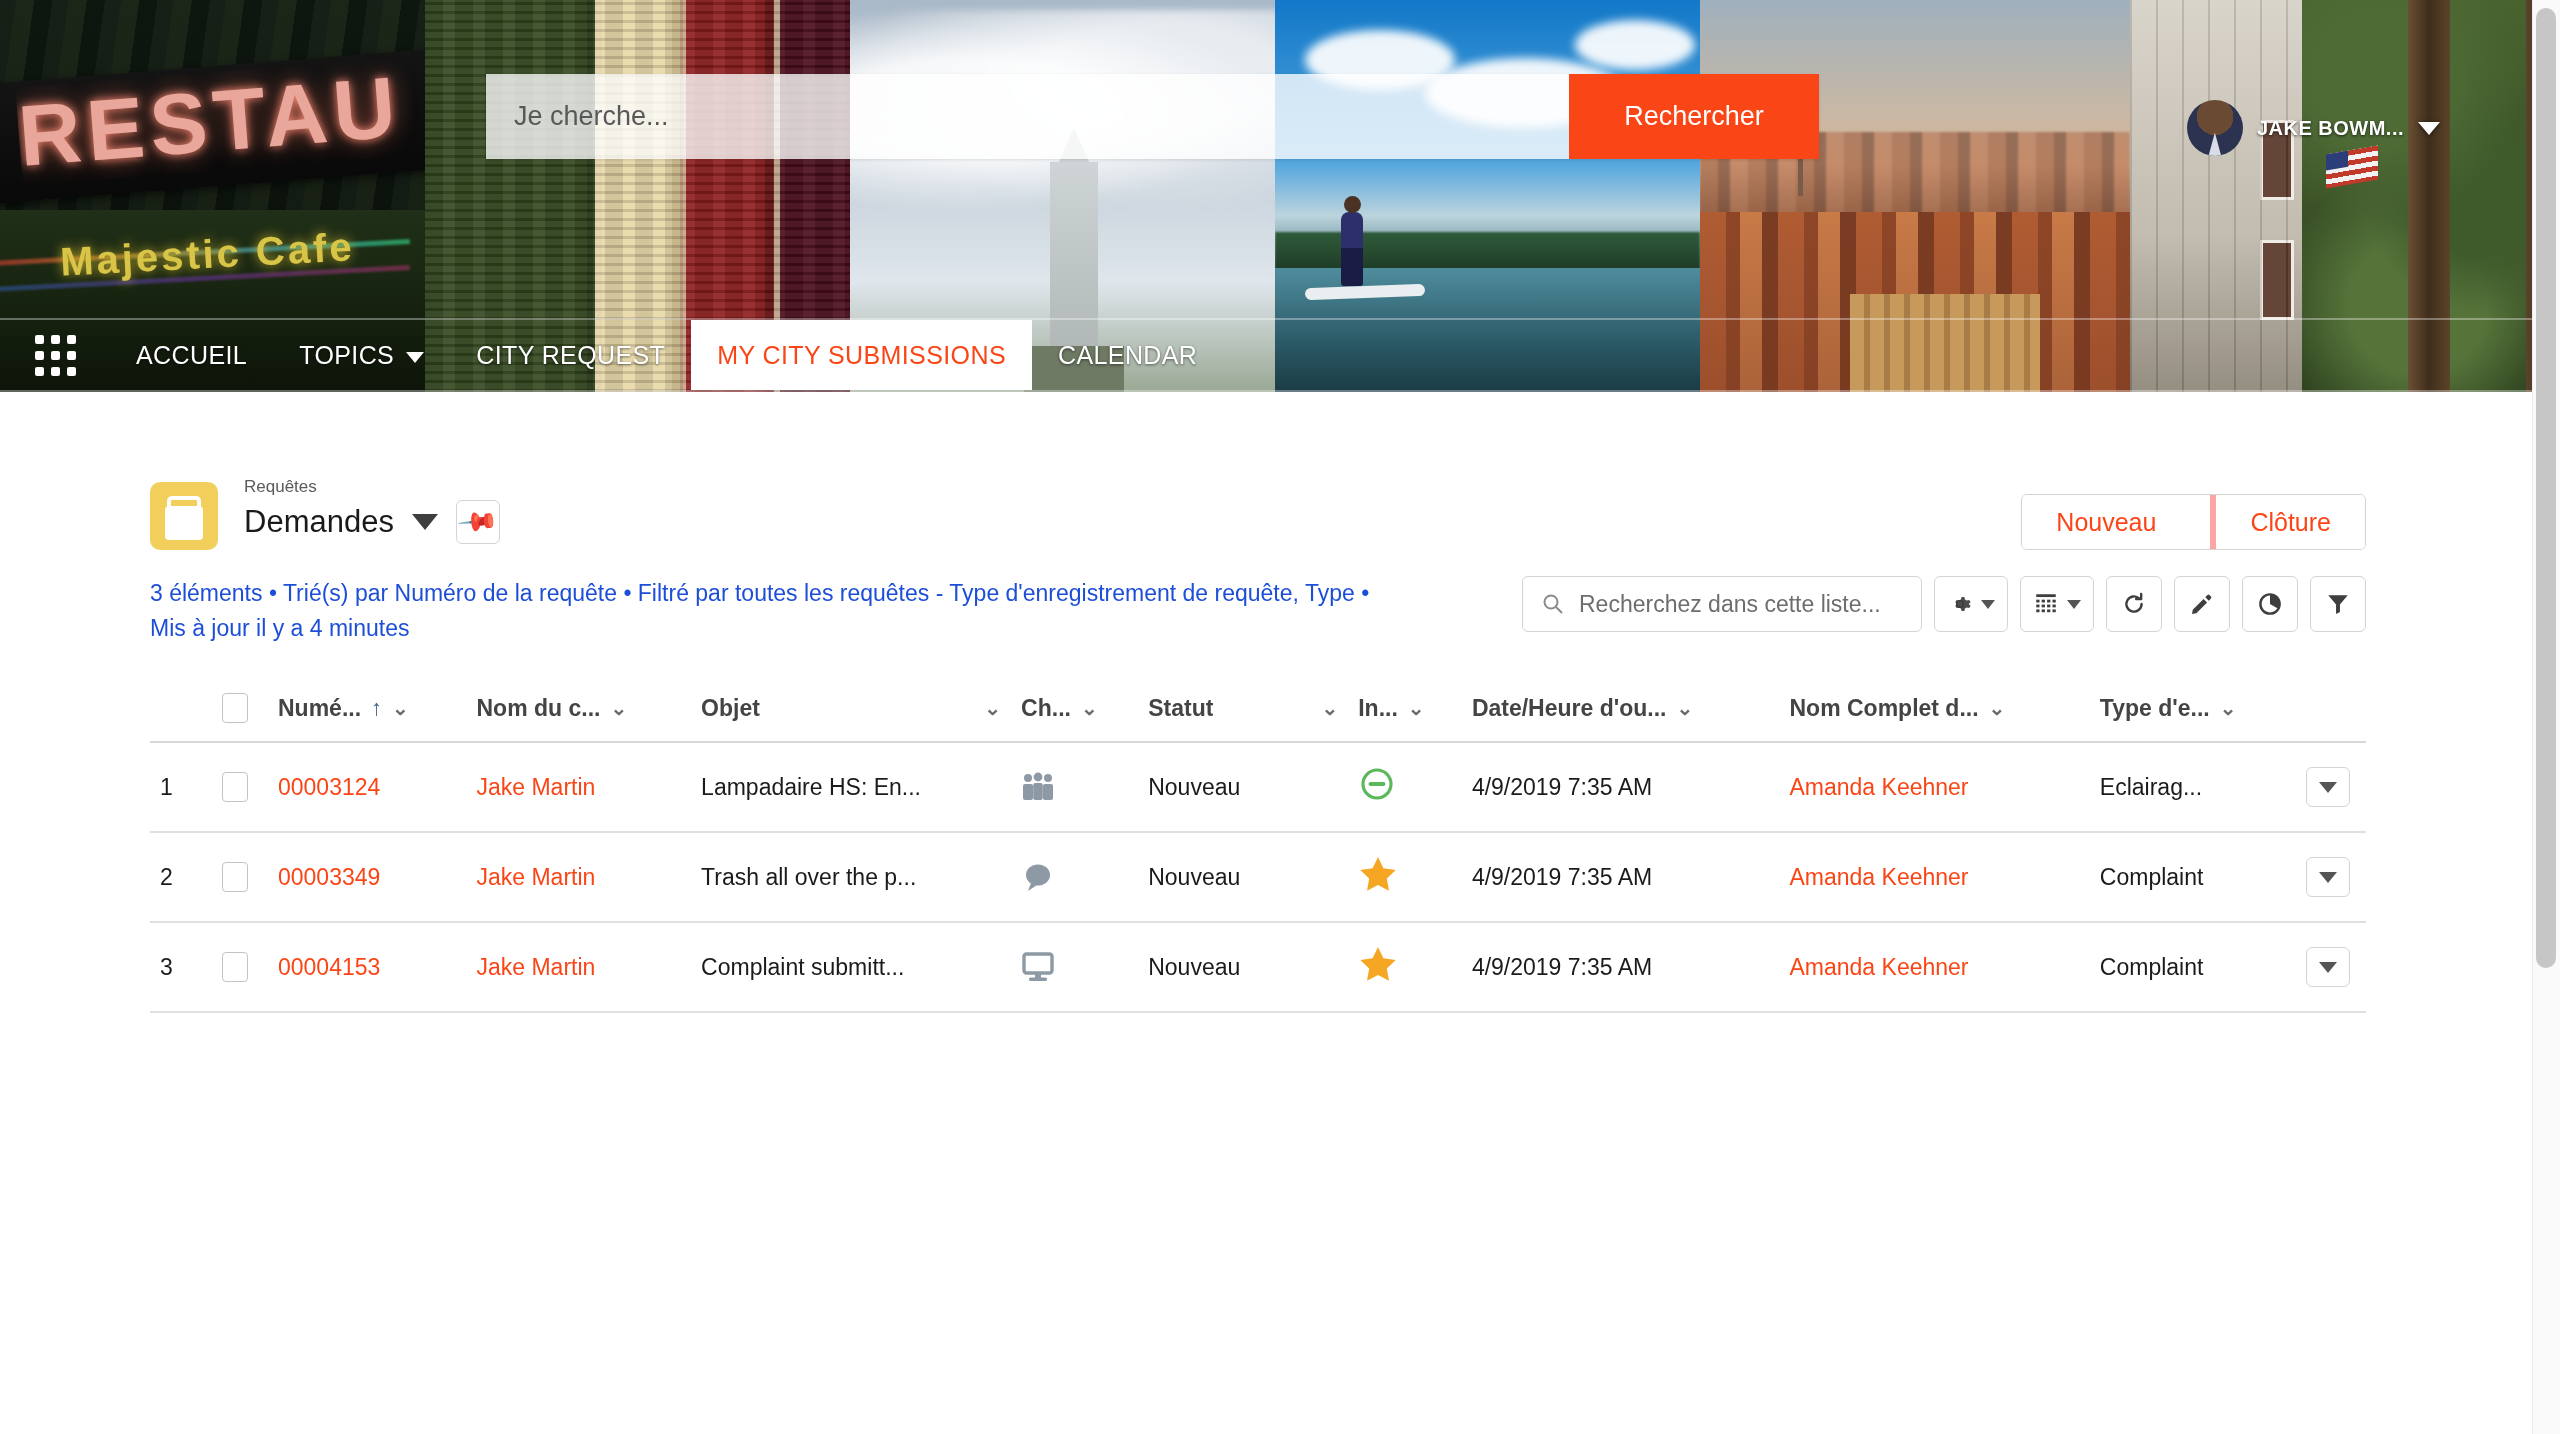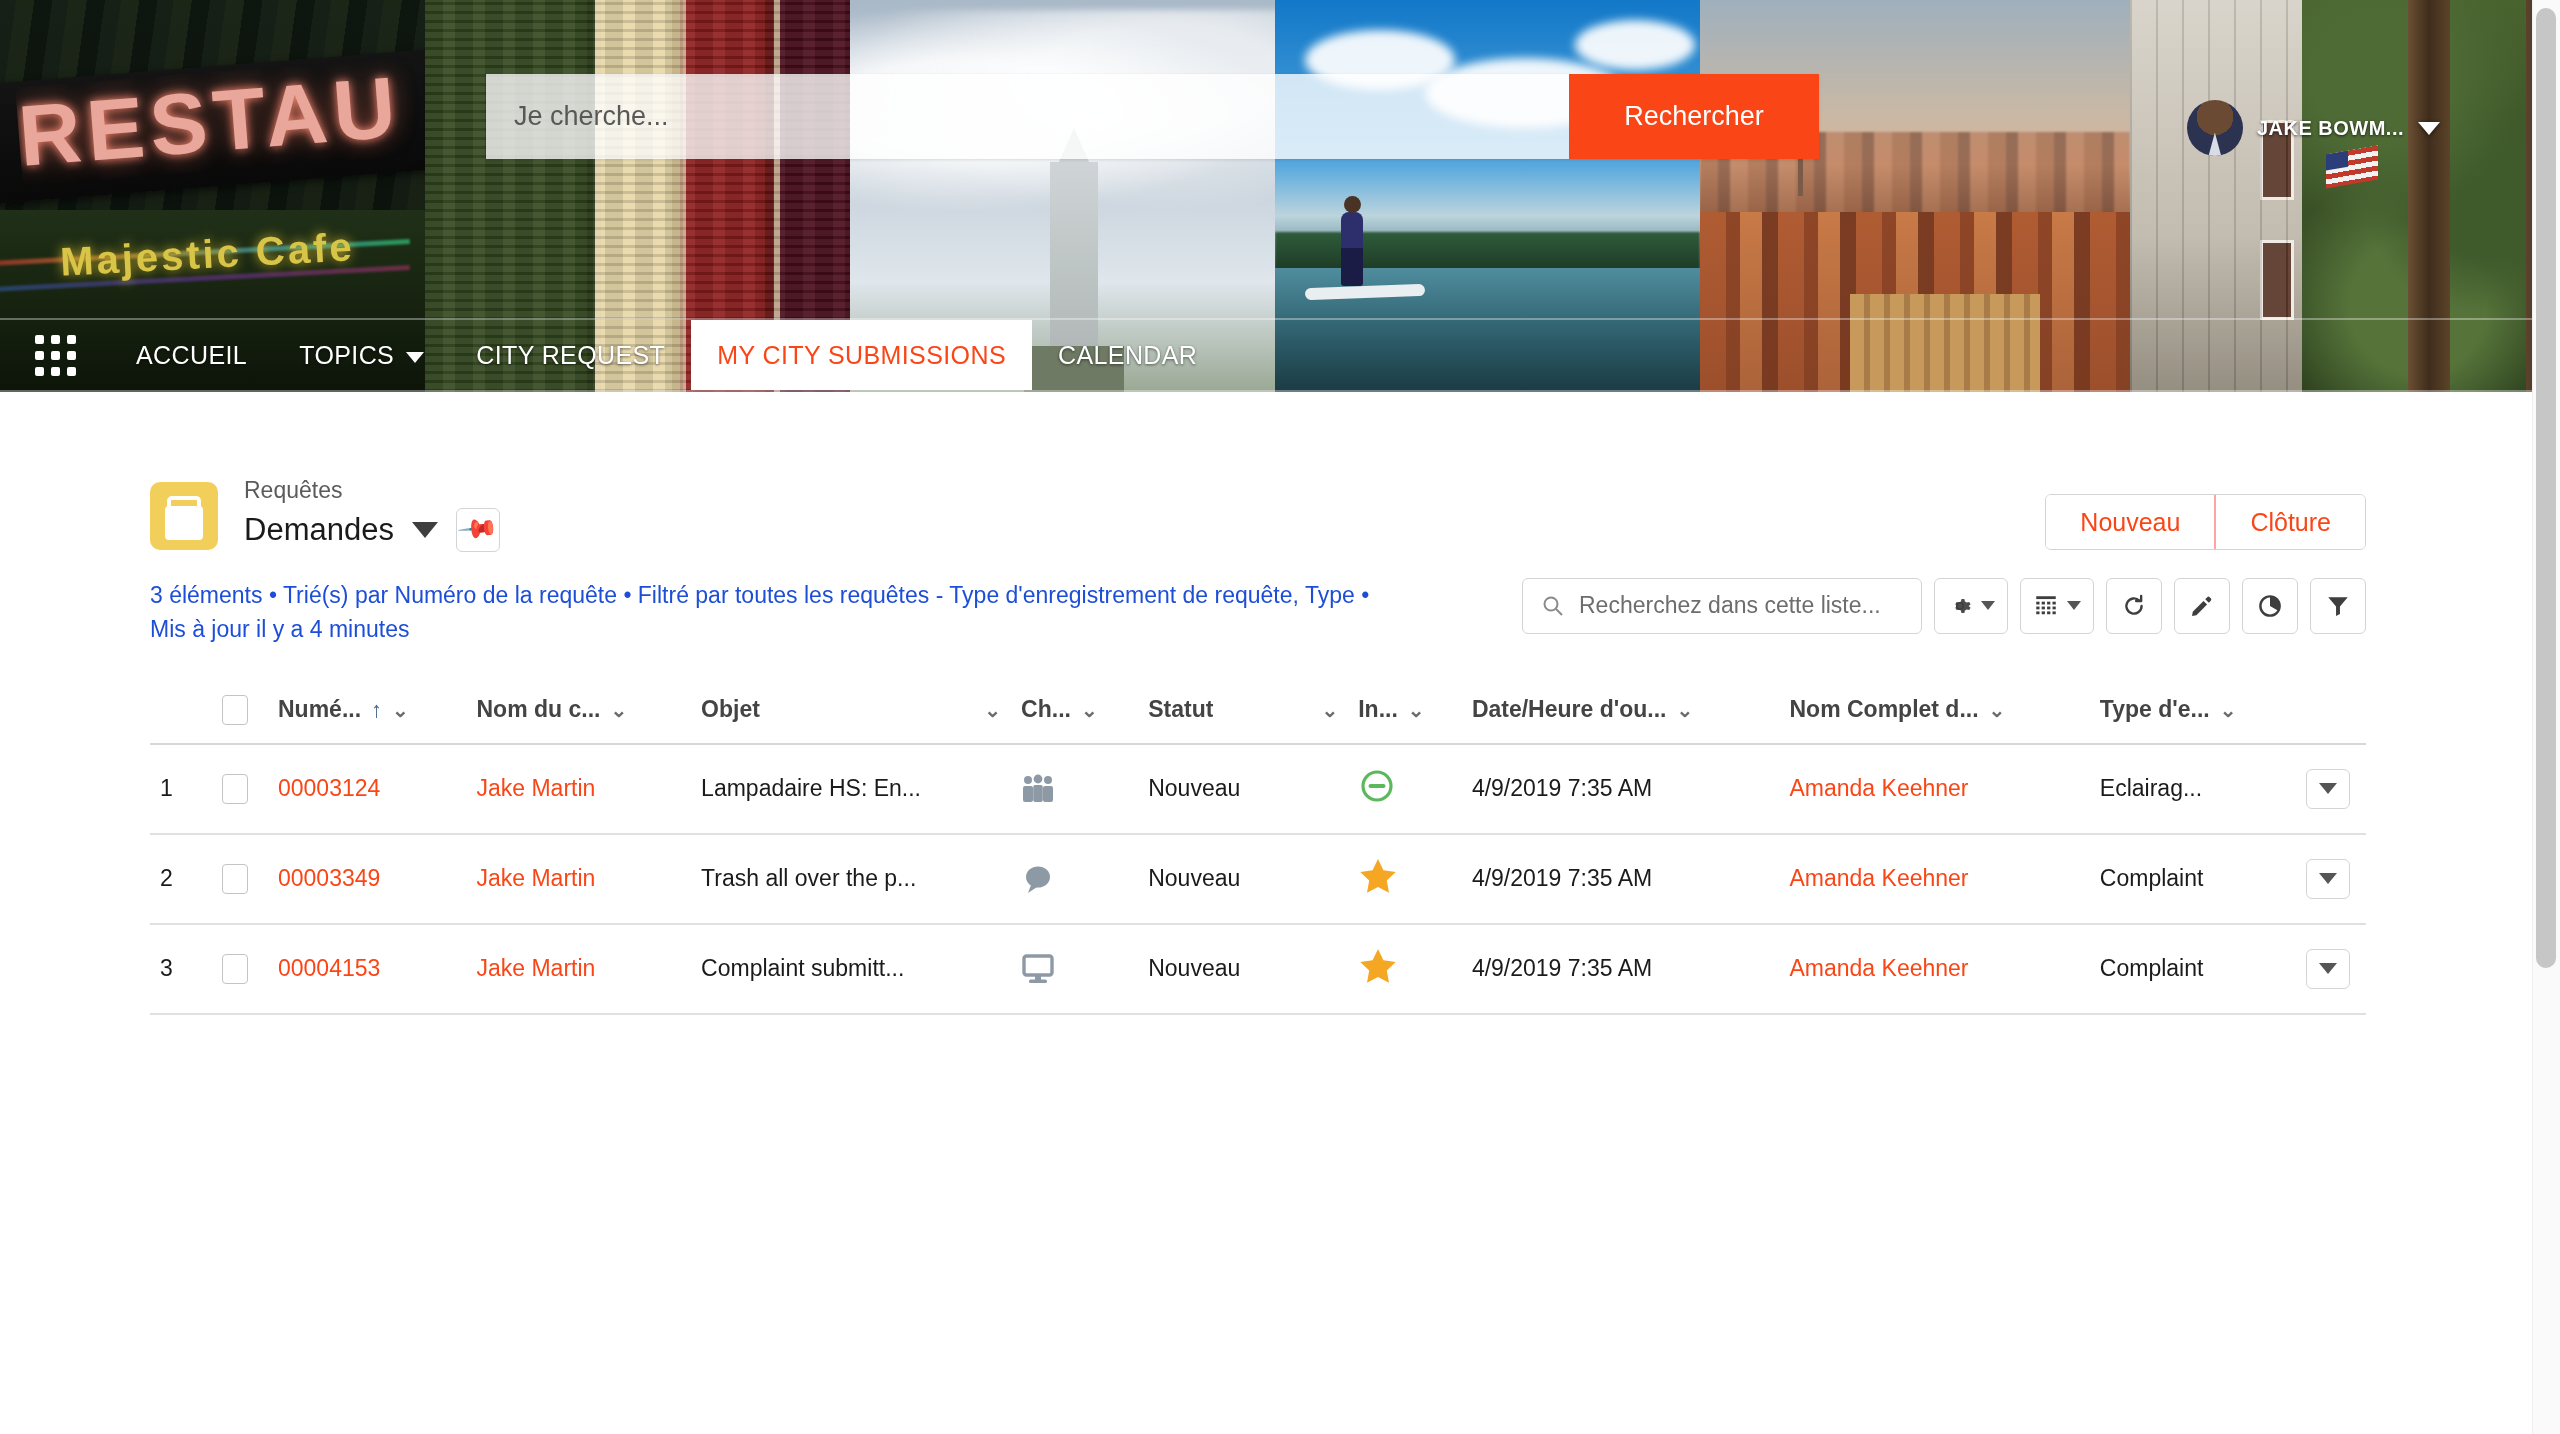--- a/index.html
+++ b/index.html
@@ -213,37 +213,37 @@
   .lv-icon::before {
     content:""; position:absolute; left:50%; top:14px; transform:translateX(-50%);
     width:26px; height:11px; border:4px solid #fff; border-bottom:none;
     border-radius:5px 5px 0 0;
   }
   .lv-icon::after {
     content:""; position:absolute; left:50%; top:24px; transform:translateX(-50%);
     width:38px; height:34px; background:#fff; border-radius:4px;
   }
   .lv-titles { flex:1; }
-  .lv-eyebrow { font-size:23px; color:#5b5b5b; line-height:1.3; }
+  .lv-eyebrow { font-size:17px; color:#5b5b5b; line-height:1.3; }
   .lv-titlerow { display:flex; align-items:center; gap:18px; margin-top:2px; }
   .lv-title { font-size:31px; color:#1a1a1a; }
   .caret-dark { width:0;height:0;border-left:13px solid transparent;border-right:13px solid transparent;
     border-top:16px solid #3e3e3e; cursor:pointer; }
   .pin-btn {
     width:44px;height:44px;border:1px solid #d4d4d4;border-radius:6px;background:#fff;
     display:flex;align-items:center;justify-content:center;cursor:pointer;
   }
   .pin-glyph { font-size:26px; color:#444; transform:rotate(40deg); display:block; }
 
   .lv-actions { display:flex; border:1px solid #d4d4d4; border-radius:6px; overflow:hidden; height:56px; margin-top:18px;}
   .lv-actions button {
     background:#fff; border:none; font-family:inherit; font-size:25px; color:#FA4616;
     padding:0 34px; cursor:pointer; height:100%;
   }
-  .lv-actions button + button { border-left:2px solid #fca5a5; }
+  .lv-actions button + button { border-left:6px solid #fca5a5;margin-left:20px; }
 
   .lv-sub { display:flex; align-items:flex-start; justify-content:space-between; margin-top:26px; }
   .lv-meta { font-size:23px; color:#1d4ed8; line-height:1.5; max-width:1255px; }
 
   .lv-tools { display:flex; align-items:center; gap:12px; flex:none; }
   .search-list {
     width:400px; height:56px; border:1px solid #d4d4d4; border-radius:6px;
     display:flex; align-items:center; gap:14px; padding:0 18px; background:#fff;
   }
   .search-list .ph2 { font-size:23px; color:#6d6d6d; }

